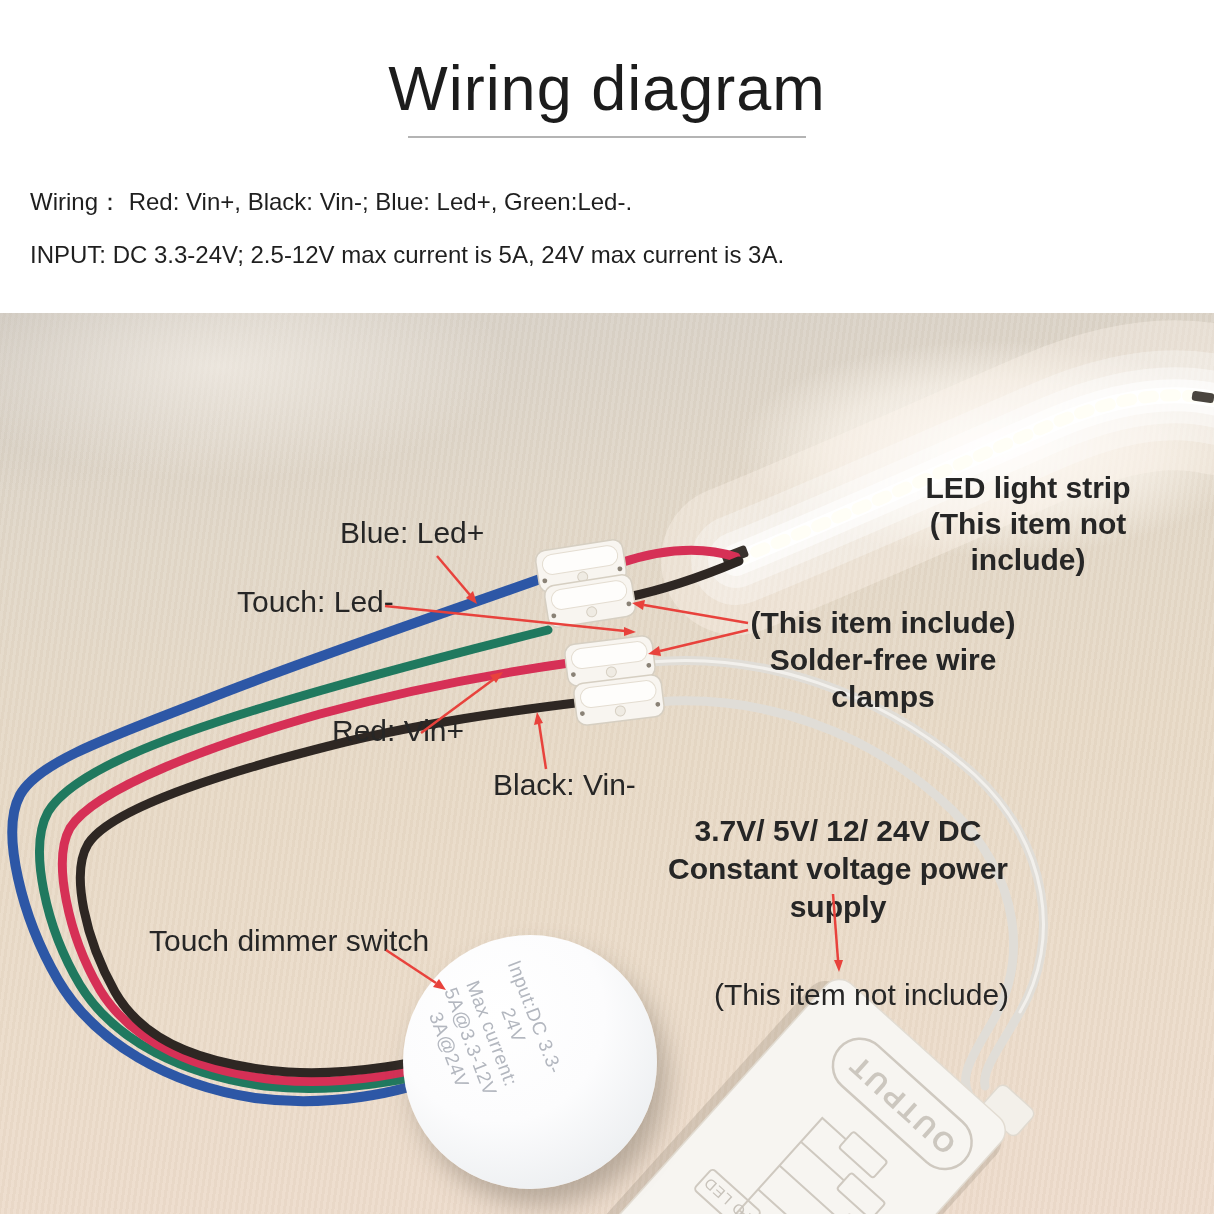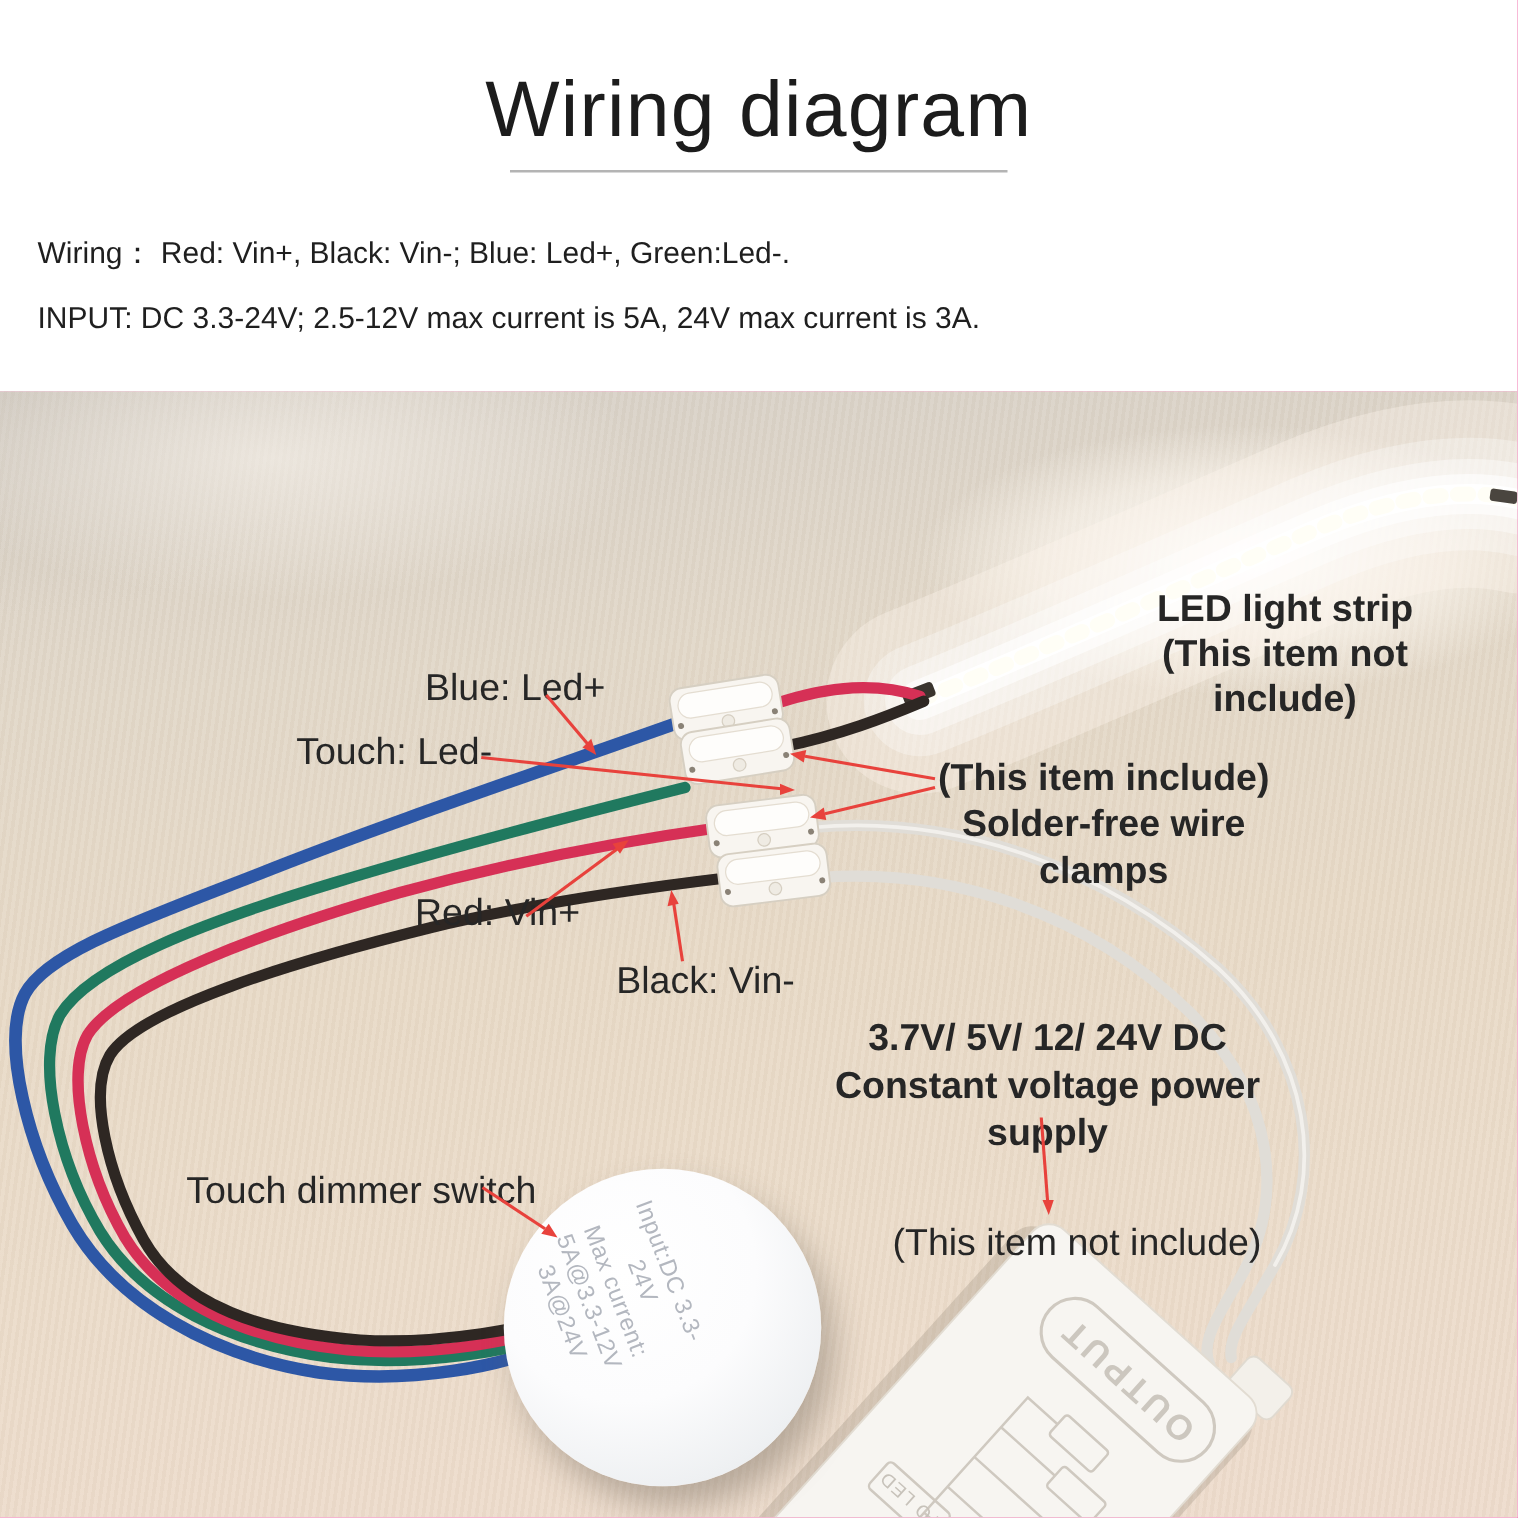--- a/index.html
+++ b/index.html
@@ -1,17 +1,17 @@
 <!DOCTYPE html>
 <html><head>
 <meta charset="utf-8">
 <style>
   html,body{margin:0;padding:0;background:#fff;}
   #stage{position:relative;width:1214px;height:1214px;overflow:hidden;
-         font-family:"Liberation Sans", sans-serif;background:#ec4899;}
+         font-family:"Liberation Sans", sans-serif;background:#eab308;}
 
   
   #header{position:absolute;top:0;left:0;width:1214px;height:313px;background:#fff;z-index:1;}
   #title{margin:52px 0 0 0;text-align:center;font-size:63px;font-weight:400;color:#1c1c1c;letter-spacing:1px;}
   #title-underline{width:398px;height:2px;background:#b4b4b4;margin:12px auto 0 auto;}
   .hline{position:absolute;left:30px;font-size:24px;color:#1f1f1f;white-space:nowrap;letter-spacing:0px;}
   #wiring-line{top:186px;}
   #input-line{top:241px;}
 
   
@@ -31,29 +31,29 @@
   
   #dimmer{position:absolute;left:403px;top:935px;width:254px;height:254px;border-radius:50%;z-index:3;
     background:radial-gradient(circle at 38% 32%, #ffffff 0%, #fcfcfd 45%, #eef0f2 76%, #dfe2e6 100%);
     box-shadow:10px 16px 26px rgba(120,108,95,0.45);}
   #dimmer-print{position:absolute;left:19px;top:41px;width:140px;text-align:center;
     transform:rotate(69deg);font-size:19px;line-height:23px;color:#b3b7bf;letter-spacing:0.5px;}
 
   
   .plabel{position:absolute;font-size:30px;color:#262626;z-index:4;white-space:nowrap;}
   .plabel.center{text-align:center;white-space:normal;font-weight:bold;}
-  #label-blue{left:340px;top:534px;text-align:center;}
+  #label-blue{left:340px;top:516px;text-align:center;}
   #label-green{left:237px;top:585px;}
   #label-strip{left:890px;top:470px;width:276px;line-height:36px;}
   #label-clamps{left:748px;top:604px;width:270px;line-height:37px;}
   #label-red{left:332px;top:714px;}
   #label-black{left:493px;top:768px;}
   #label-psu{left:655px;top:812px;width:366px;line-height:38px;}
   #label-psu-not{left:714px;top:978px;}
-  #label-dimmer{left:149px;top:924px;margin-top:12px;}
+  #label-dimmer{left:149px;top:924px;}
 </style>
 </head>
 <body>
 
 <div id="stage">
 
   <div id="header">
     <h1 id="title">Wiring diagram</h1>
     <div id="title-underline"></div>
     <div id="wiring-line" class="hline">Wiring：  Red: Vin+, Black: Vin-;  Blue: Led+, Green:Led-.</div>

